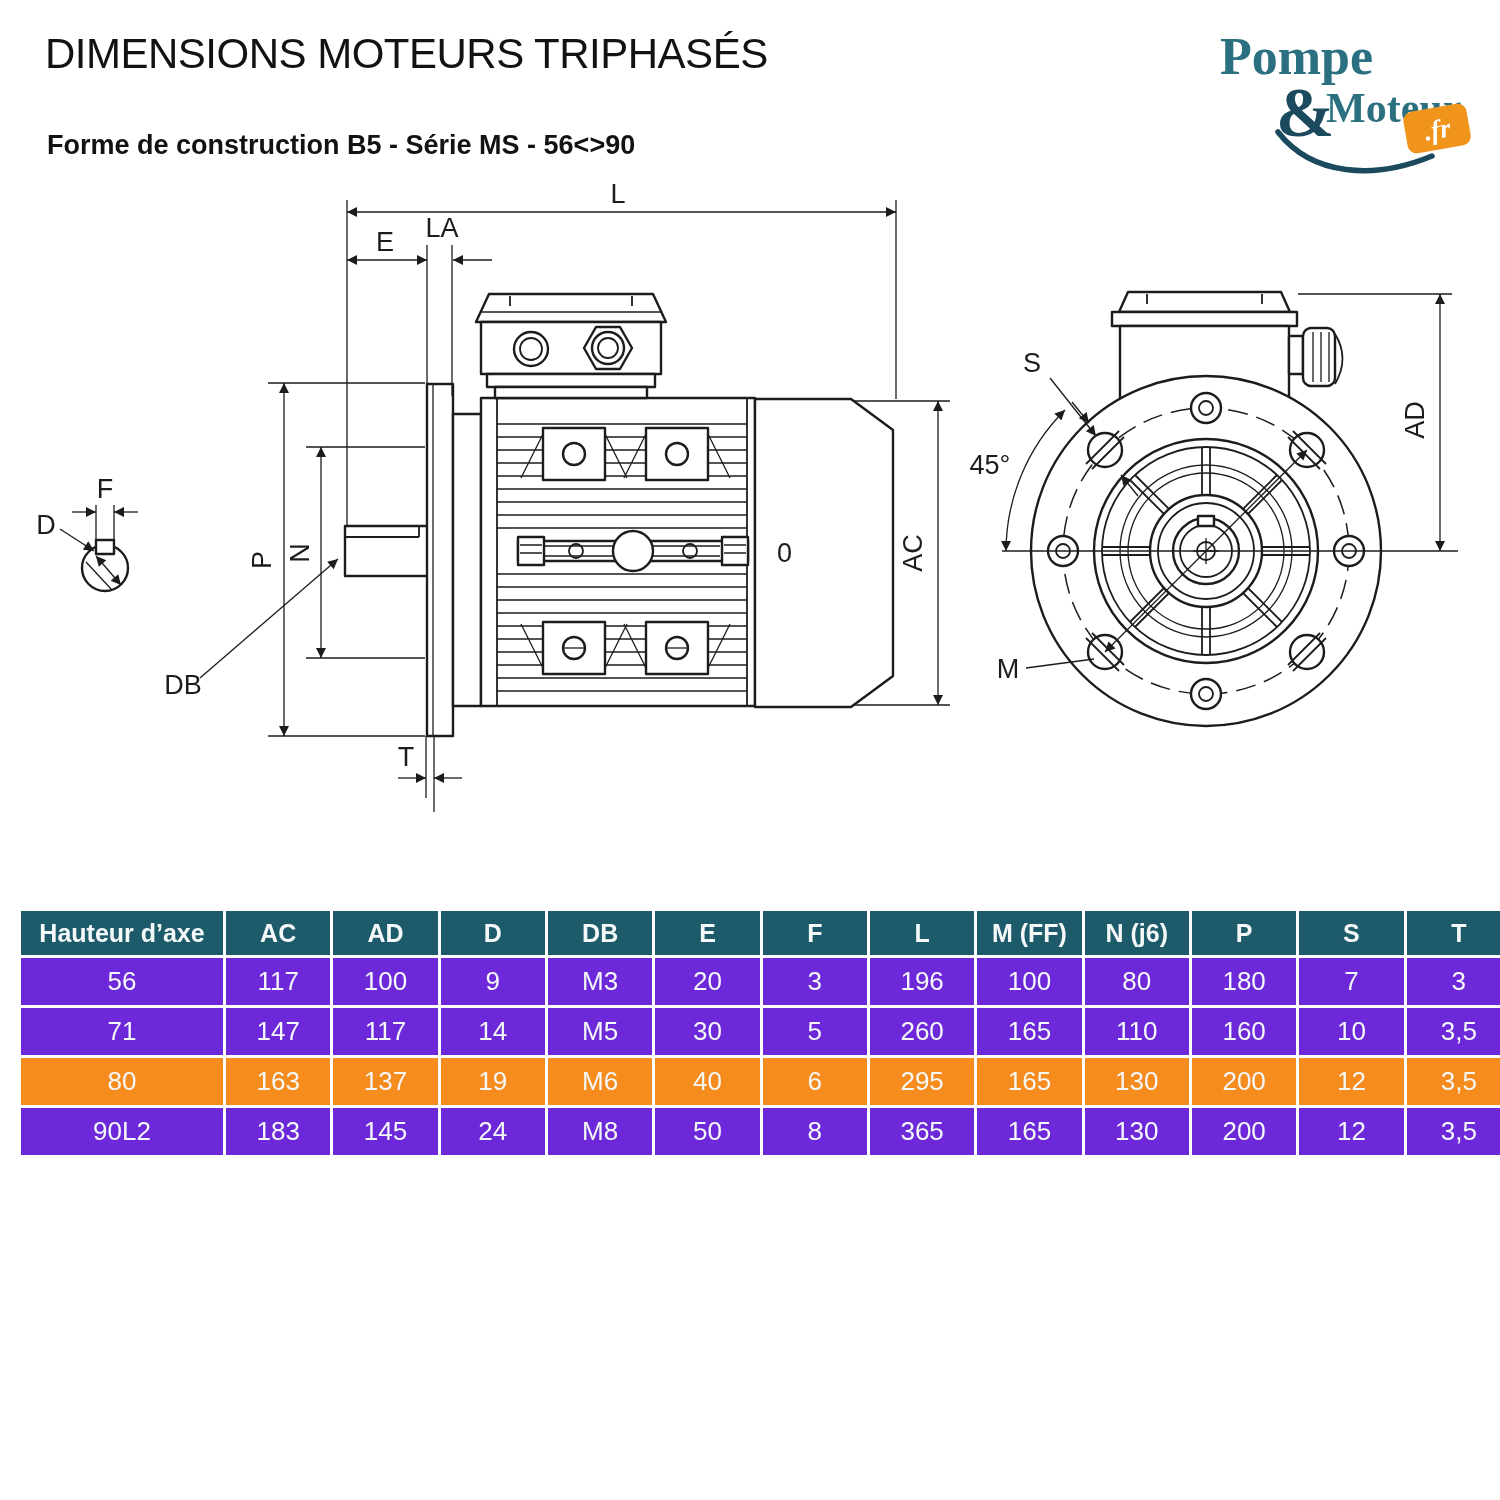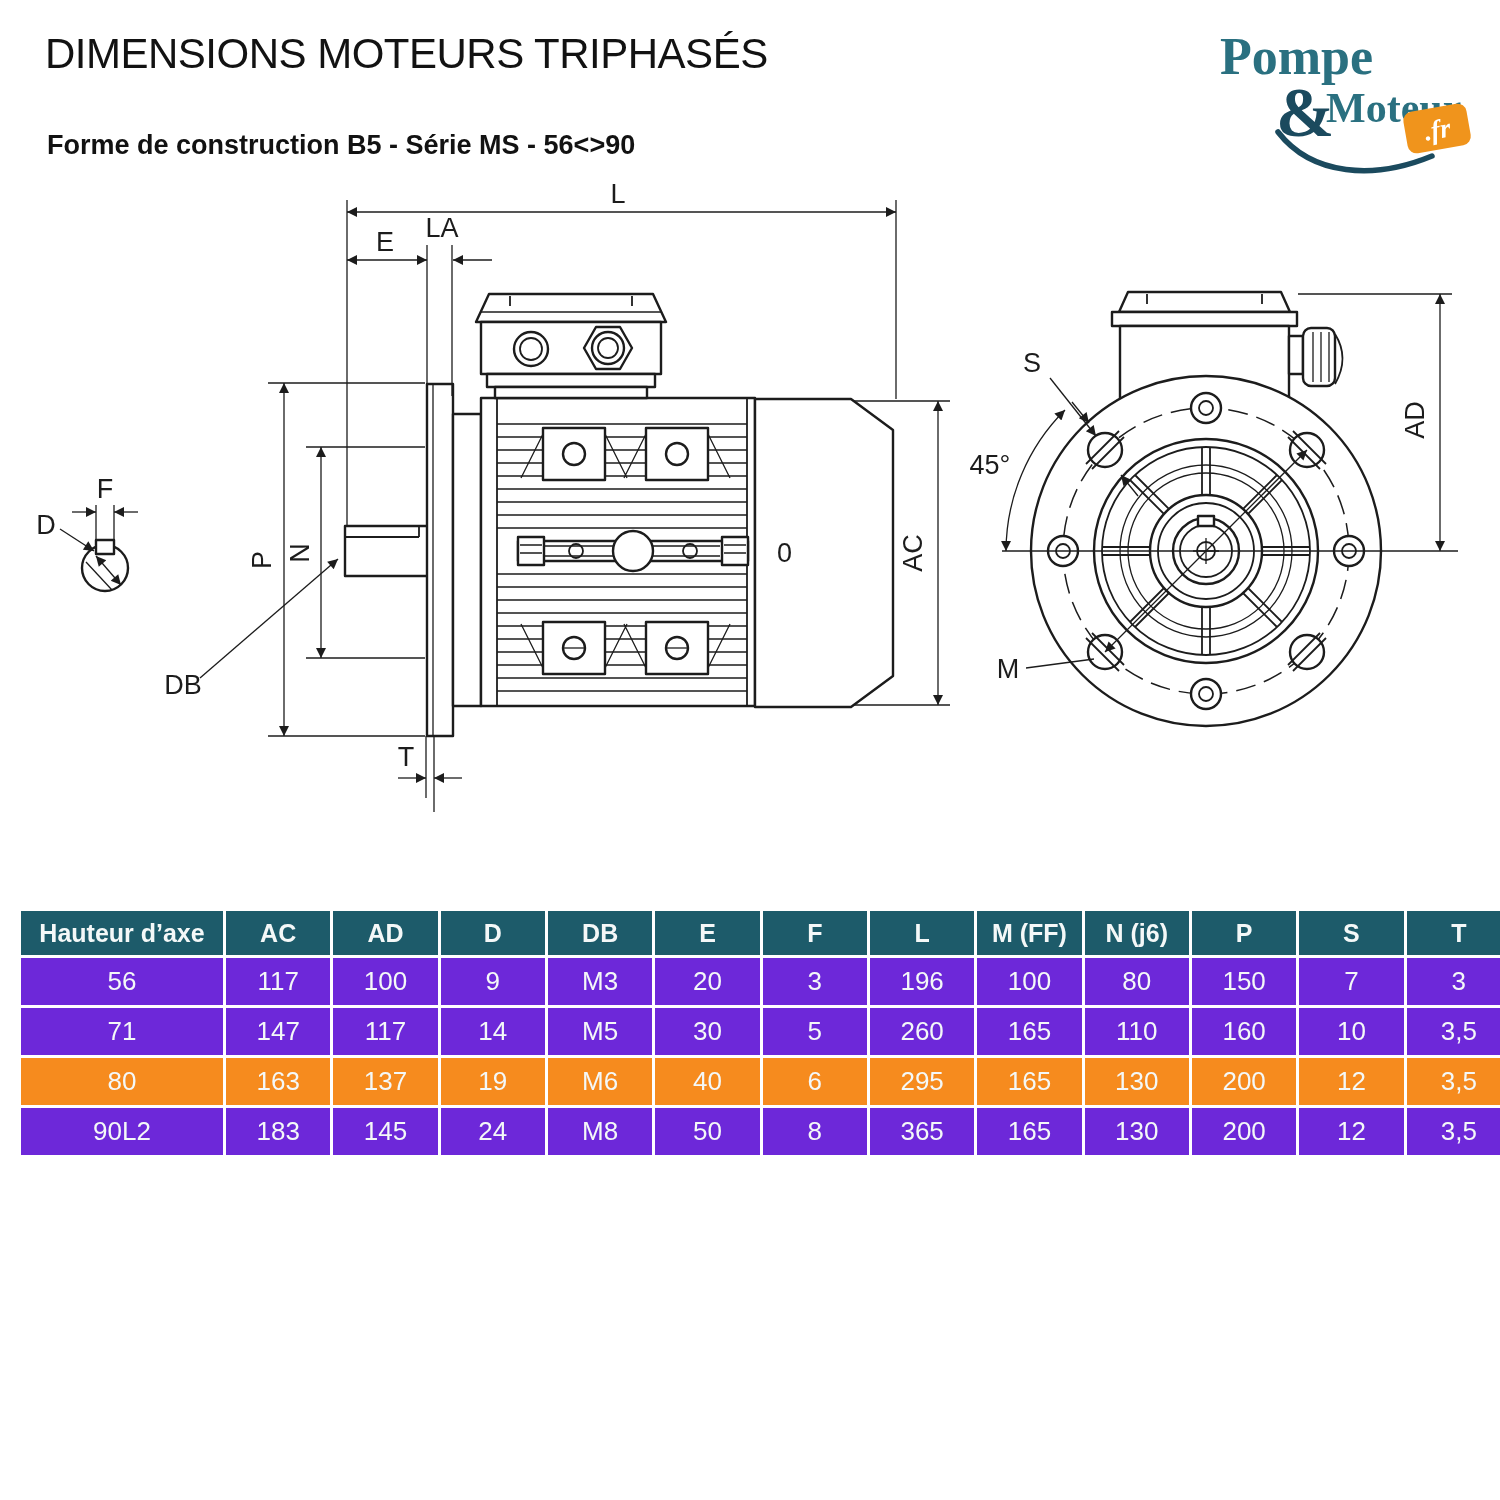--- a/index.html
+++ b/index.html
@@ -290,21 +290,21 @@
         <td>56</td>
         <td>117</td>
         <td>100</td>
         <td>9</td>
         <td>M3</td>
         <td>20</td>
         <td>3</td>
         <td>196</td>
         <td>100</td>
         <td>80</td>
-        <td>150</td>
+        <td>180</td>
         <td>7</td>
         <td>3</td>
       </tr>
       <tr class="row-light">
         <td>71</td>
         <td>147</td>
         <td>117</td>
         <td>14</td>
         <td>M5</td>
         <td>30</td>

